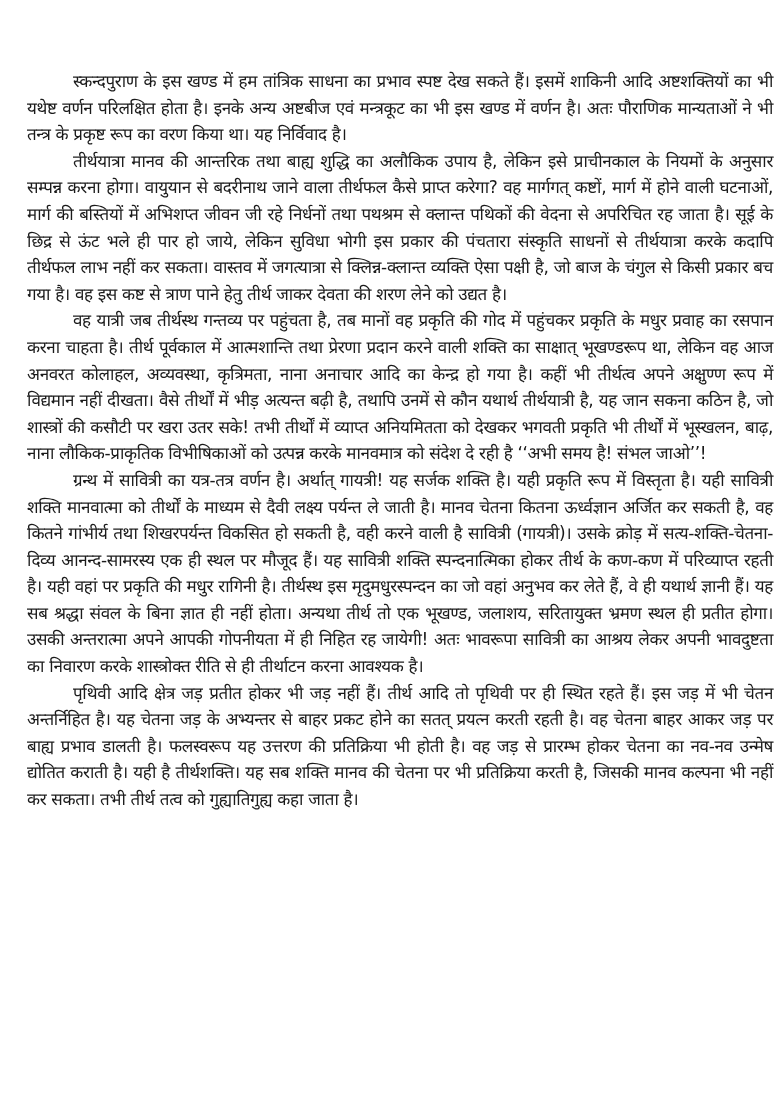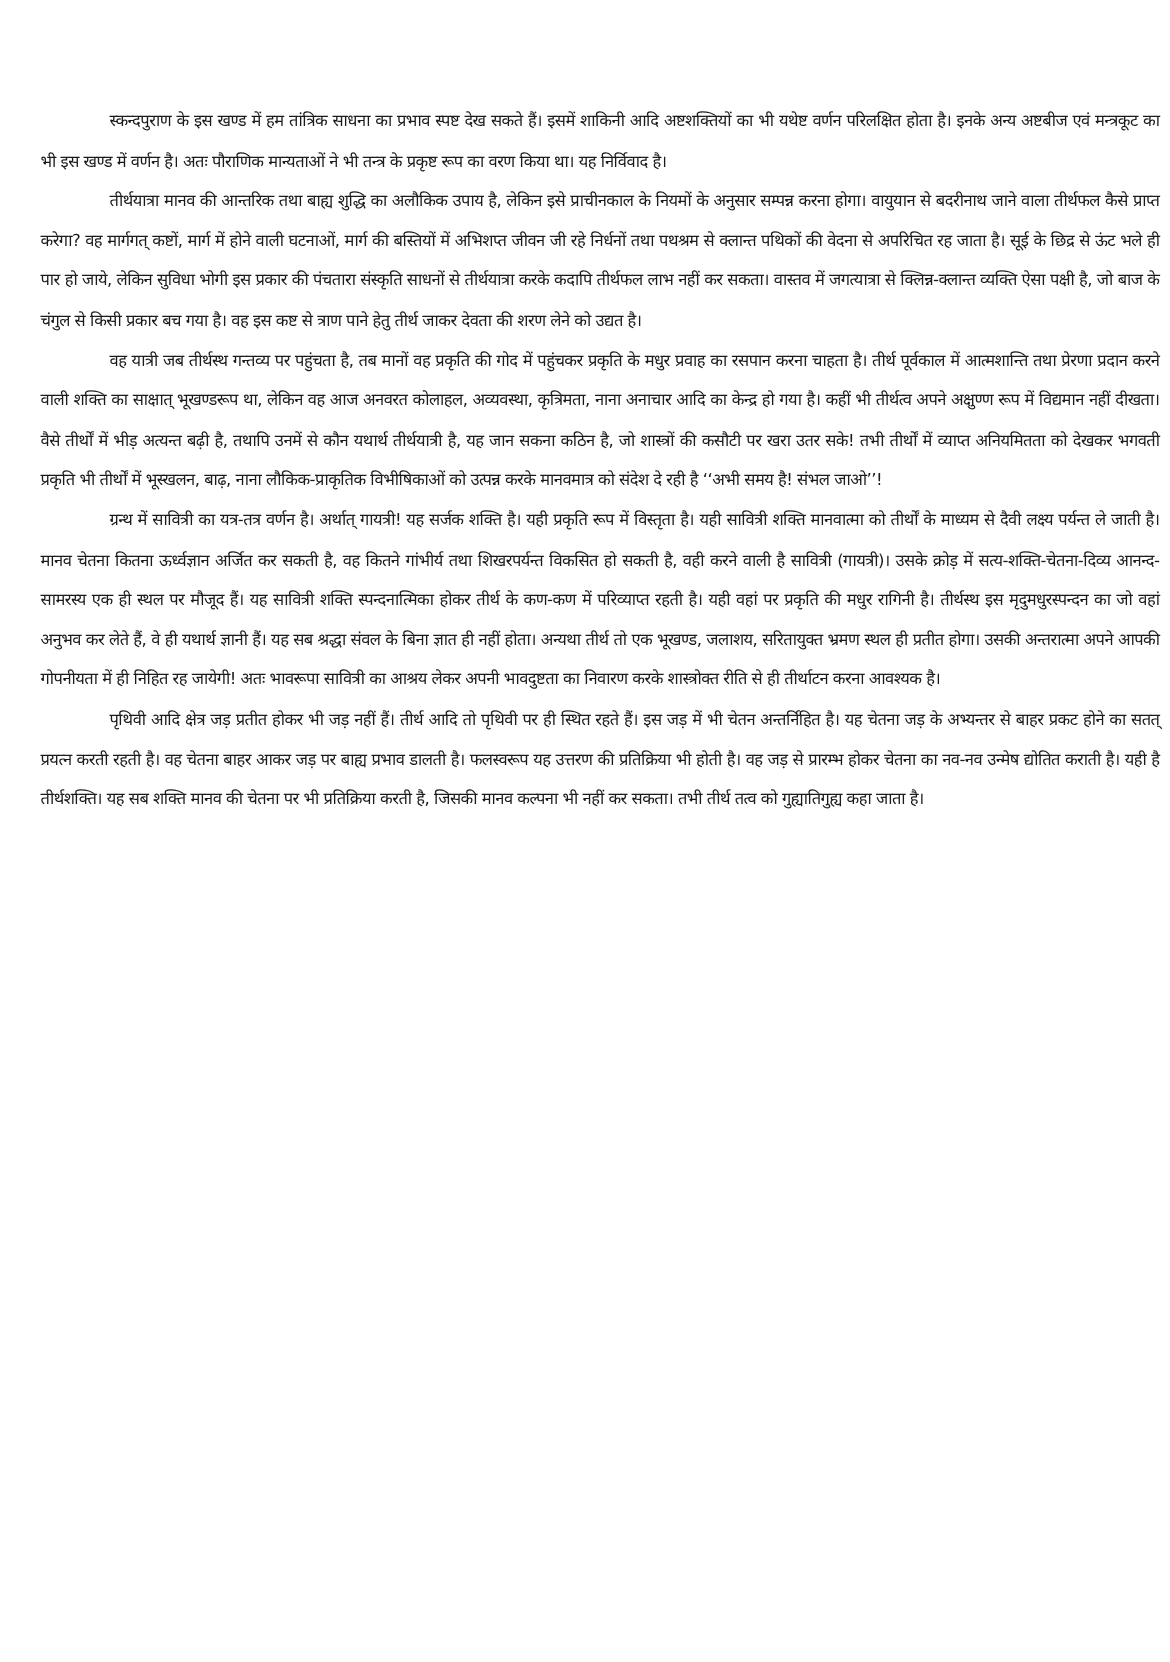--- a/index.html
+++ b/index.html
@@ -13,21 +13,21 @@
       overflow: hidden;
       position: relative;
     }
     .page {
       position: absolute;
       left: 27px;
       top: 68px;
       width: 746px;
       color: #1a1a1a;
       font-family: "DejaVu Sans", sans-serif;
-      font-size: 11px;
+      font-size: 17px;
       line-height: 26.6px;
       letter-spacing: -0.35px;
     }
     .para {
       margin: 0;
       text-indent: 46px;
       text-align: justify;
       text-align-last: left;
     }
   </style>

